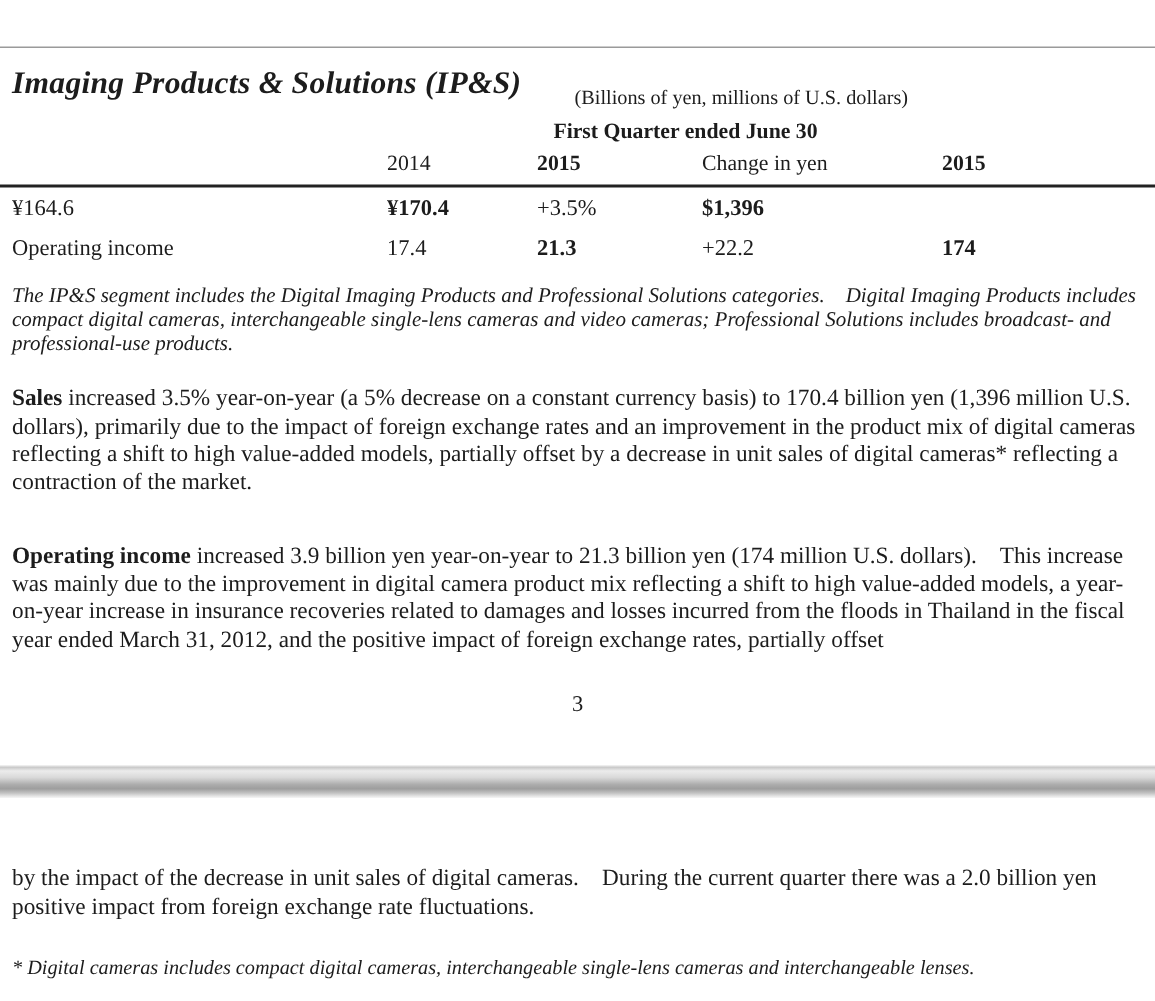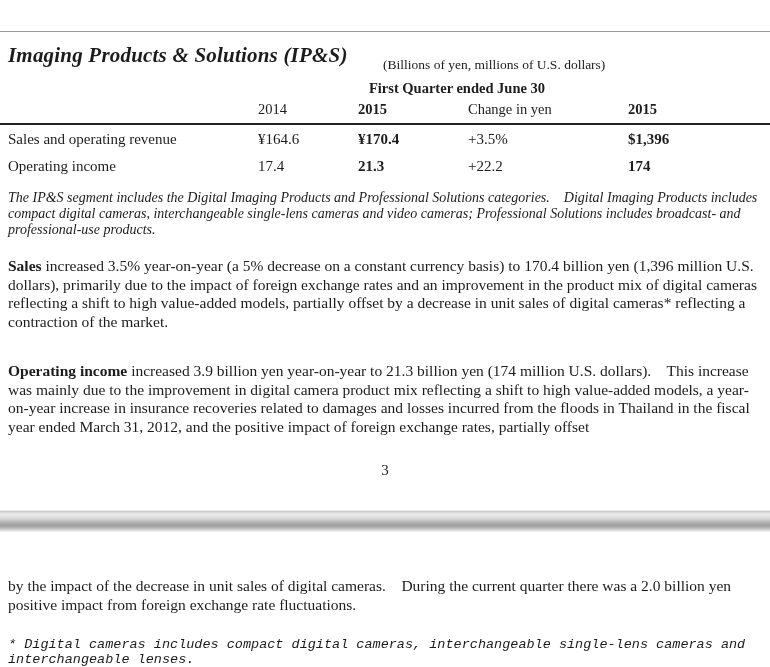--- a/index.html
+++ b/index.html
@@ -101,21 +101,20 @@
   }
   .cont-para { top: 577px; }
   .footnote {
     position: absolute;
     left: 8px; top: 637px;
     width: 752px;
     font-style: italic;
     font-size: 13.5px;
     line-height: 15px;
     white-space: pre-wrap;
-    font-family: Liberation Mono, monospace;
   }
 </style>
 </head>
 <body>
 
 <div class="page">
 
   <div class="doc-title">Imaging Products &amp; Solutions (IP&amp;S)</div>
   <div class="title-rule"></div>
 
@@ -126,21 +125,20 @@
     <div></div>
     <div class="cell-num">2014</div>
     <div class="cell-num b">2015</div>
     <div class="cell-num">Change in yen</div>
     <div class="cell-num b">2015</div>
   </div>
 
   <div class="head-rule"></div>
 
   <div class="tbl-grid tbl-row1">
-    <div>Sales and operating revenue</div>
     <div class="cell-num">¥164.6</div>
     <div class="cell-num b">¥170.4</div>
     <div class="cell-num">+3.5%</div>
     <div class="cell-num b">$1,396</div>
   </div>
 
   <div class="tbl-grid tbl-row2">
     <div>Operating income</div>
     <div class="cell-num">17.4</div>
     <div class="cell-num b">21.3</div>

